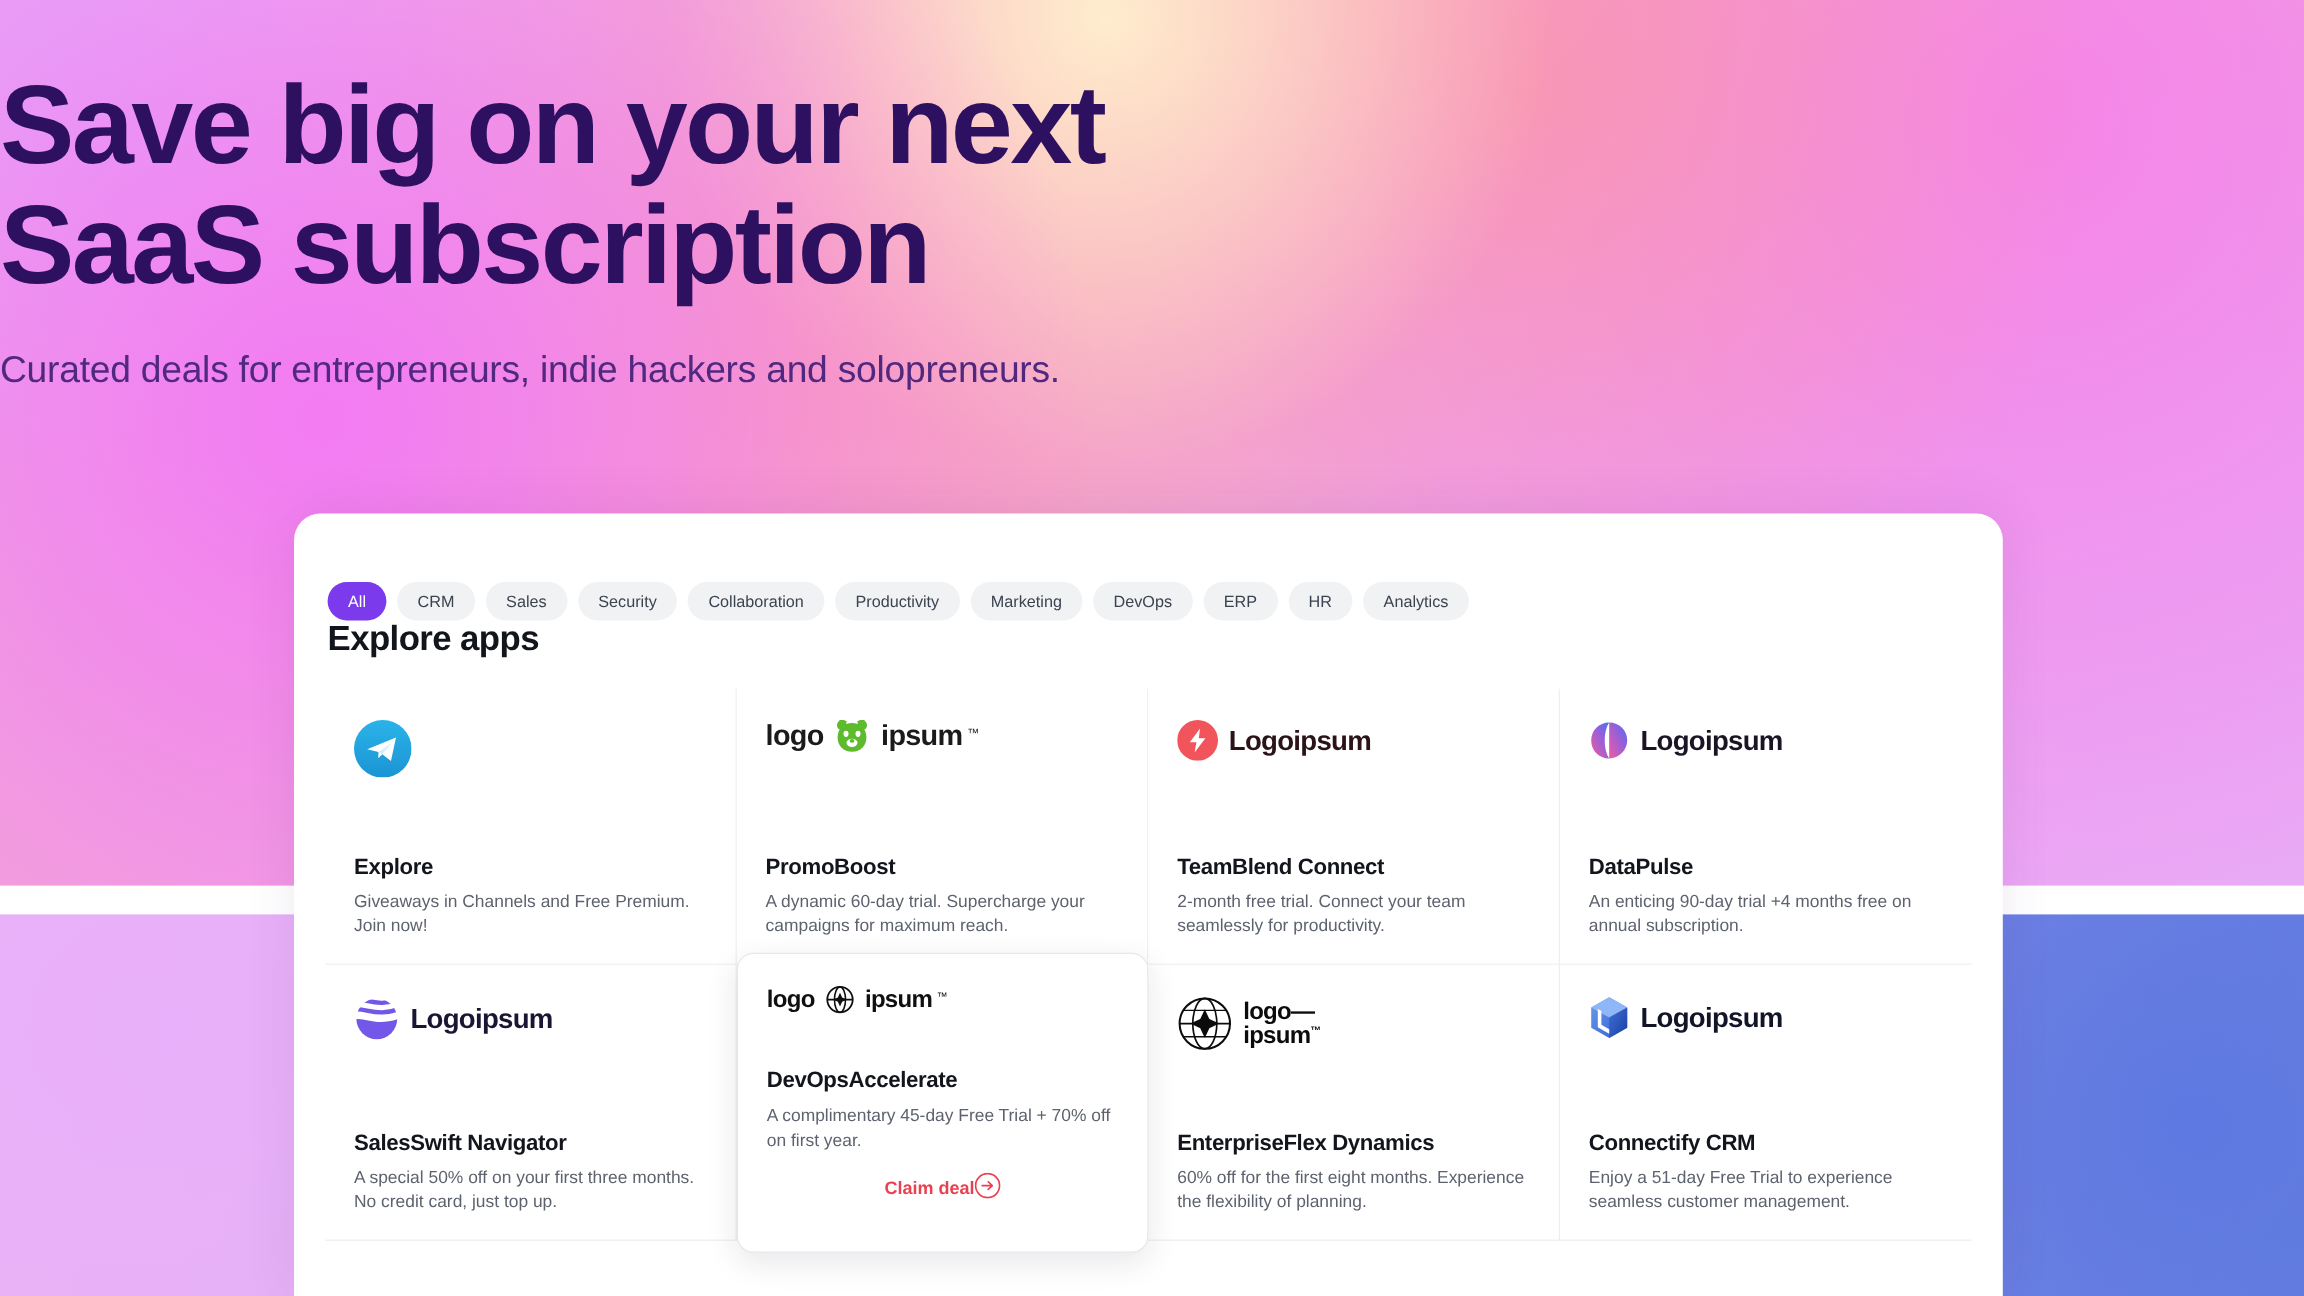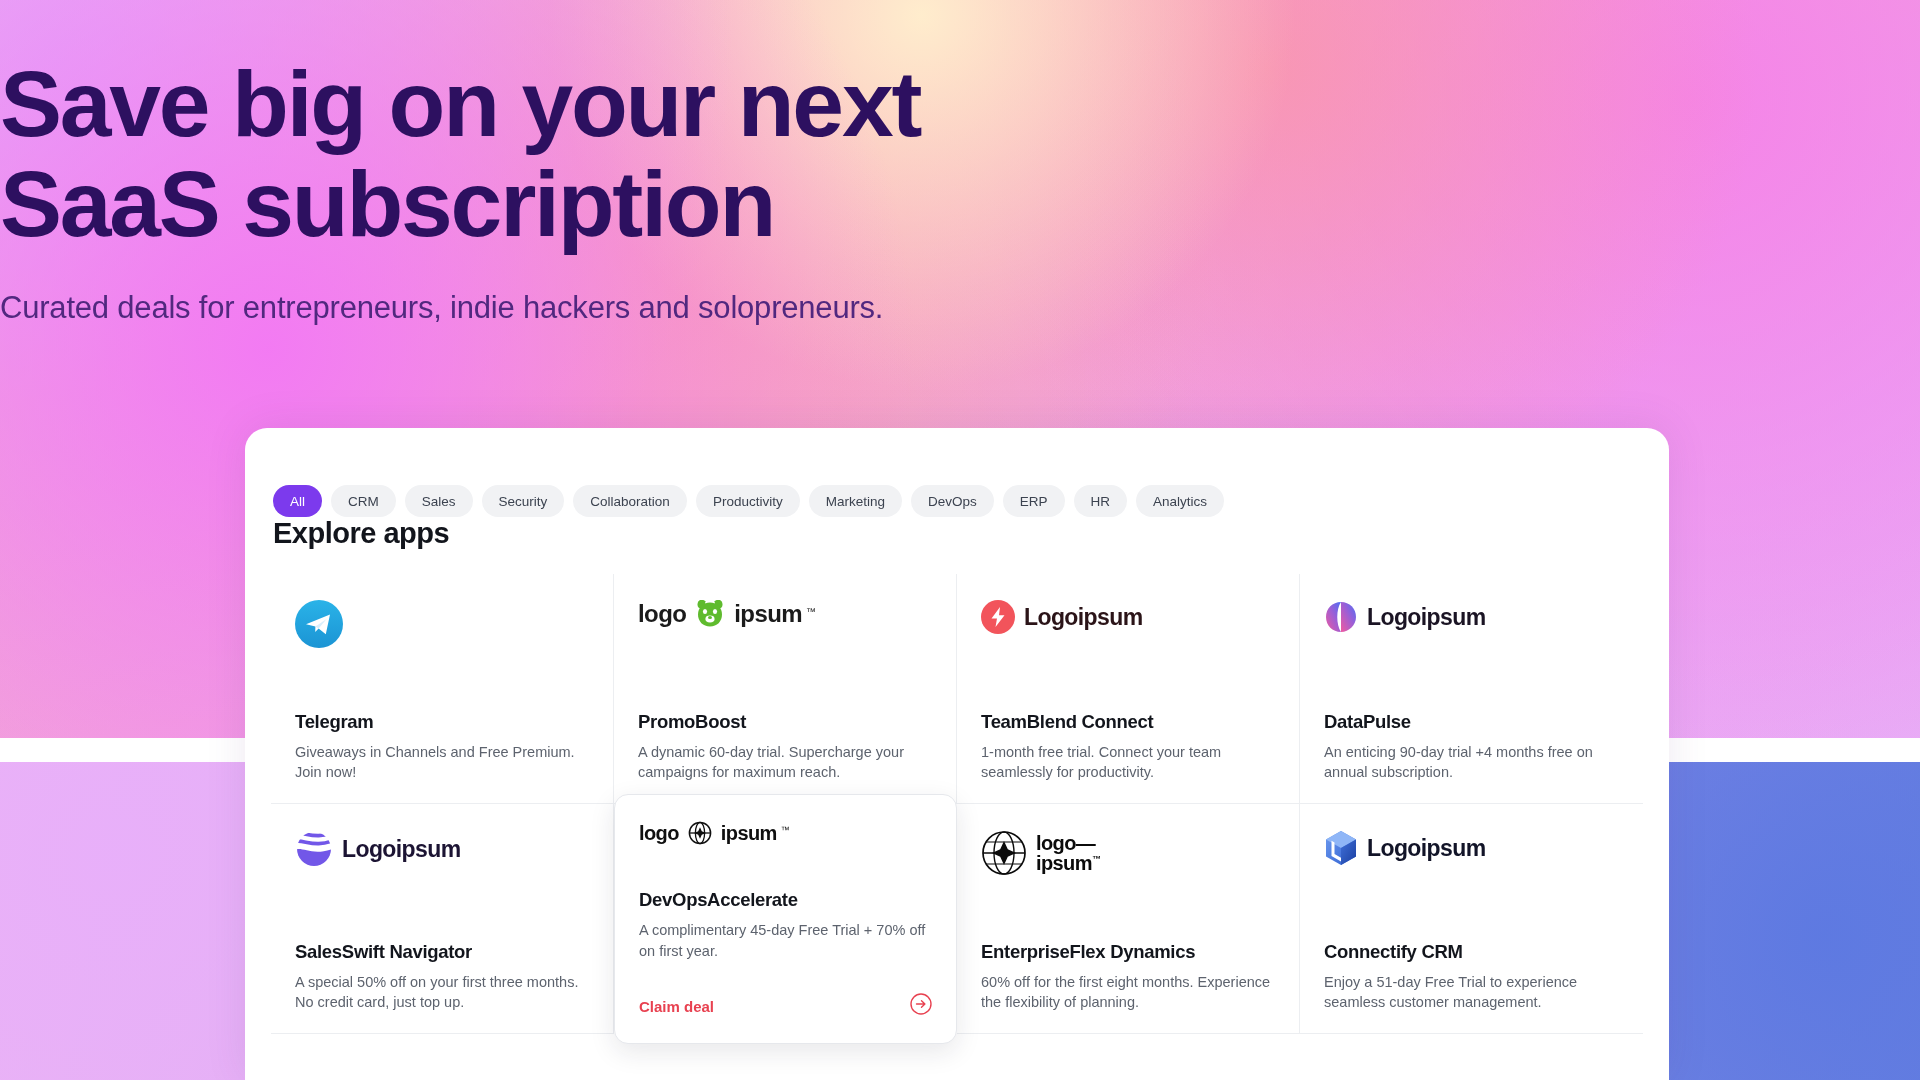--- a/index.html
+++ b/index.html
@@ -114,22 +114,22 @@
   .card.featured .card-body { margin-top:16px; }
   .card-name {
     font-size:18.5px; font-weight:700; color:#12151c;
     letter-spacing:-0.3px;
   }
   .card-desc {
     margin-top:9px;
     font-size:14.5px; line-height:1.42; color:#5d636e;
   }
   .card-cta {
-    margin-top:32px;
-    display:flex; align-items:center; justify-content:space-between;
+    margin-top:16px;
+    display:flex; align-items:center; justify-content:center;
     cursor:pointer;
   }
   .card-cta-text { font-size:15px; font-weight:700; color:#e84150; }
 
   
   .logo-wrap { display:flex; align-items:center; gap:9px; }
   .logo-text { font-weight:800; letter-spacing:-0.6px; }
 </style>
 </head>
 <body>
@@ -172,21 +172,21 @@
                   <stop offset="100%" stop-color="#1b94d4"></stop>
                 </linearGradient>
               </defs>
       <circle cx="24" cy="24" r="24" fill="url(#tg)"></circle>
       <path d="M11 24.3 L35 14.6 L30.8 34.2 L23.6 28.6 L20.2 31.9 L20.4 26.6 Z" fill="#fff"></path>
       <path d="M20.4 26.6 L31.6 18.9 L23.6 28.6 Z" fill="#d8eefc"></path>
             </svg>
           </div>
         </div>
         <div class="card-body">
-          <div class="card-name">Telegram</div>
+          <div class="card-name">Explore</div>
           <div class="card-desc">Giveaways in Channels and Free Premium. Join now!</div>
         </div>
       </div>
       <div class="card">
         <div class="card-logo">
           <div class="logo-wrap">
             <span class="logo-text" style="font-size:24px;color:#1b1b1b">logo</span>
       <svg width="30" height="28" viewBox="0 0 30 28">
         <path d="M5 5c-1.5-3 1-4.5 3.5-3.3L10 2.6 M25 5c1.5-3-1-4.5-3.5-3.3L20 2.6" stroke="#5fbb2e" stroke-width="3" fill="#5fbb2e"></path>
         <circle cx="6.5" cy="4.5" r="4" fill="#5fbb2e"></circle>
@@ -211,21 +211,21 @@
           <div class="logo-wrap">
             <svg width="34" height="34" viewBox="0 0 34 34">
       <circle cx="17" cy="17" r="17" fill="#f2545b"></circle>
       <path d="M19 7 L10.5 18.6 H16 L14.5 27 L23.5 15.2 H18 Z" fill="#fff"></path>
             </svg>
       <span class="logo-text" style="font-size:23px;color:#2b1418">Logoipsum</span>
           </div>
         </div>
         <div class="card-body">
           <div class="card-name">TeamBlend Connect</div>
-          <div class="card-desc">1-month free trial. Connect your team seamlessly for productivity.</div>
+          <div class="card-desc">2-month free trial. Connect your team seamlessly for productivity.</div>
         </div>
       </div>
       <div class="card">
         <div class="card-logo">
           <div class="logo-wrap">
             <svg width="34" height="34" viewBox="0 0 34 34">
       <defs>
                 <linearGradient id="gp" x1="0" y1="1" x2="1" y2="0">
       <stop offset="0%" stop-color="#ef5aa0"></stop>
                   <stop offset="55%" stop-color="#9b5fd6"></stop>

